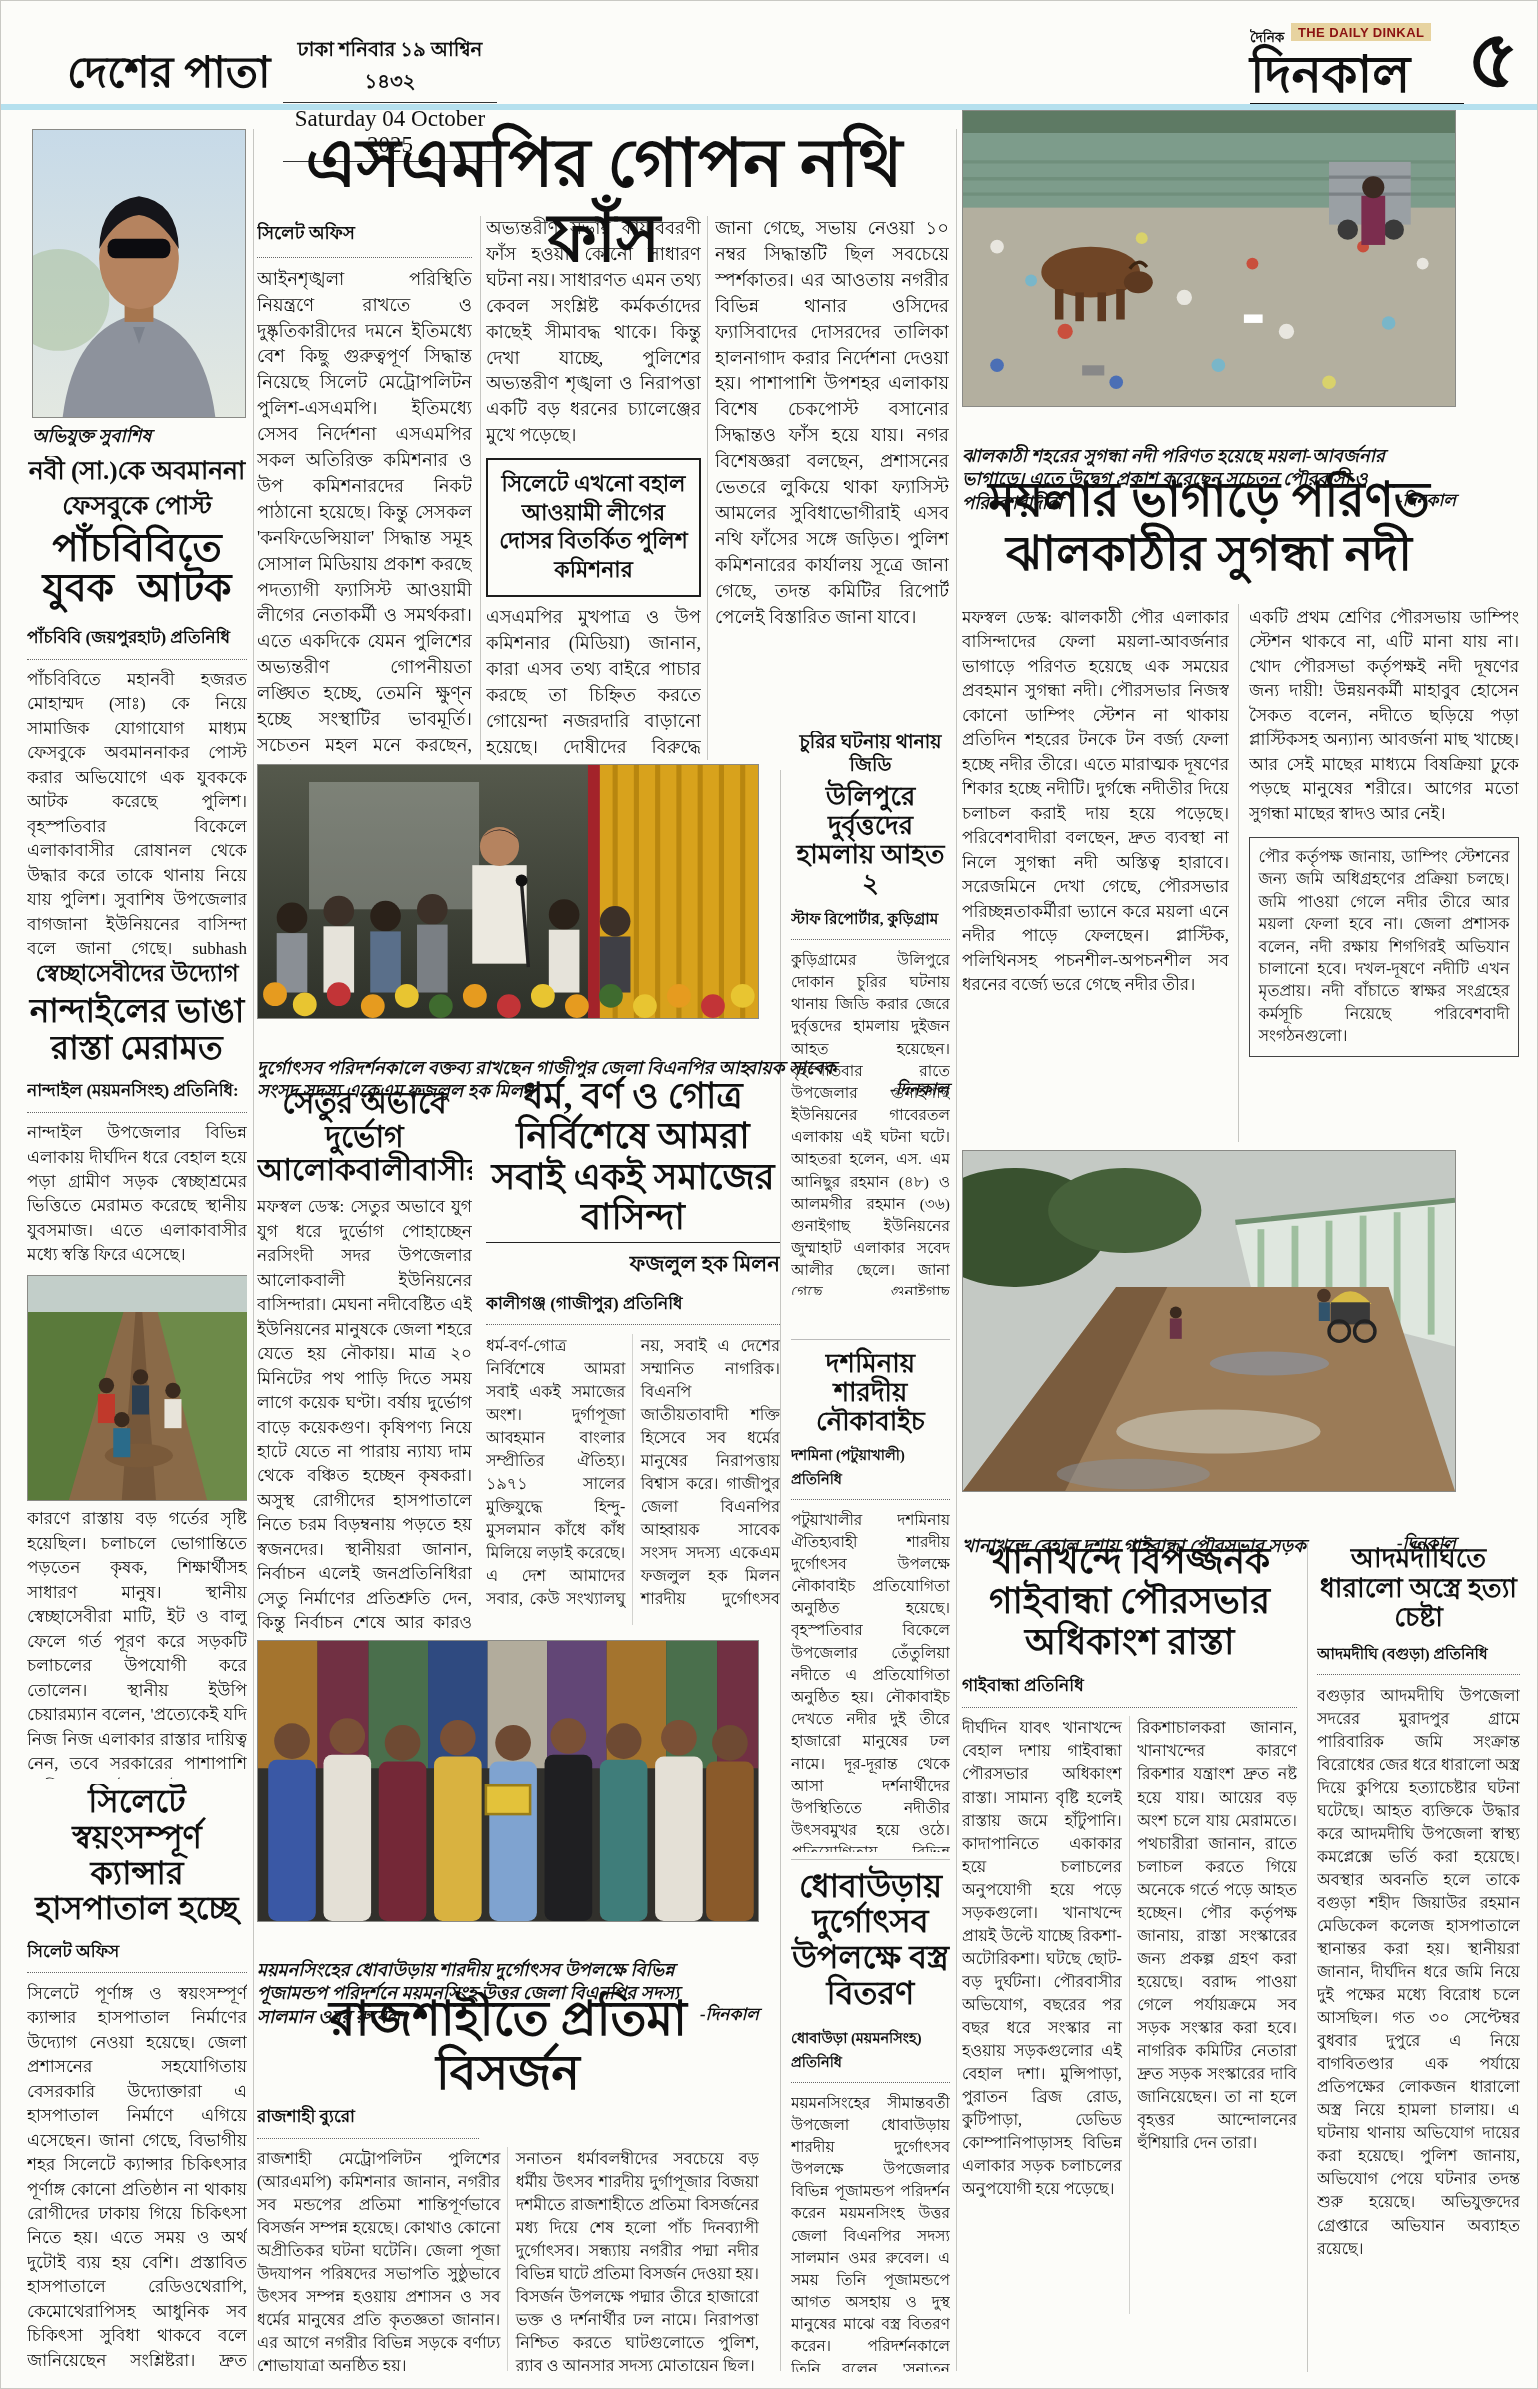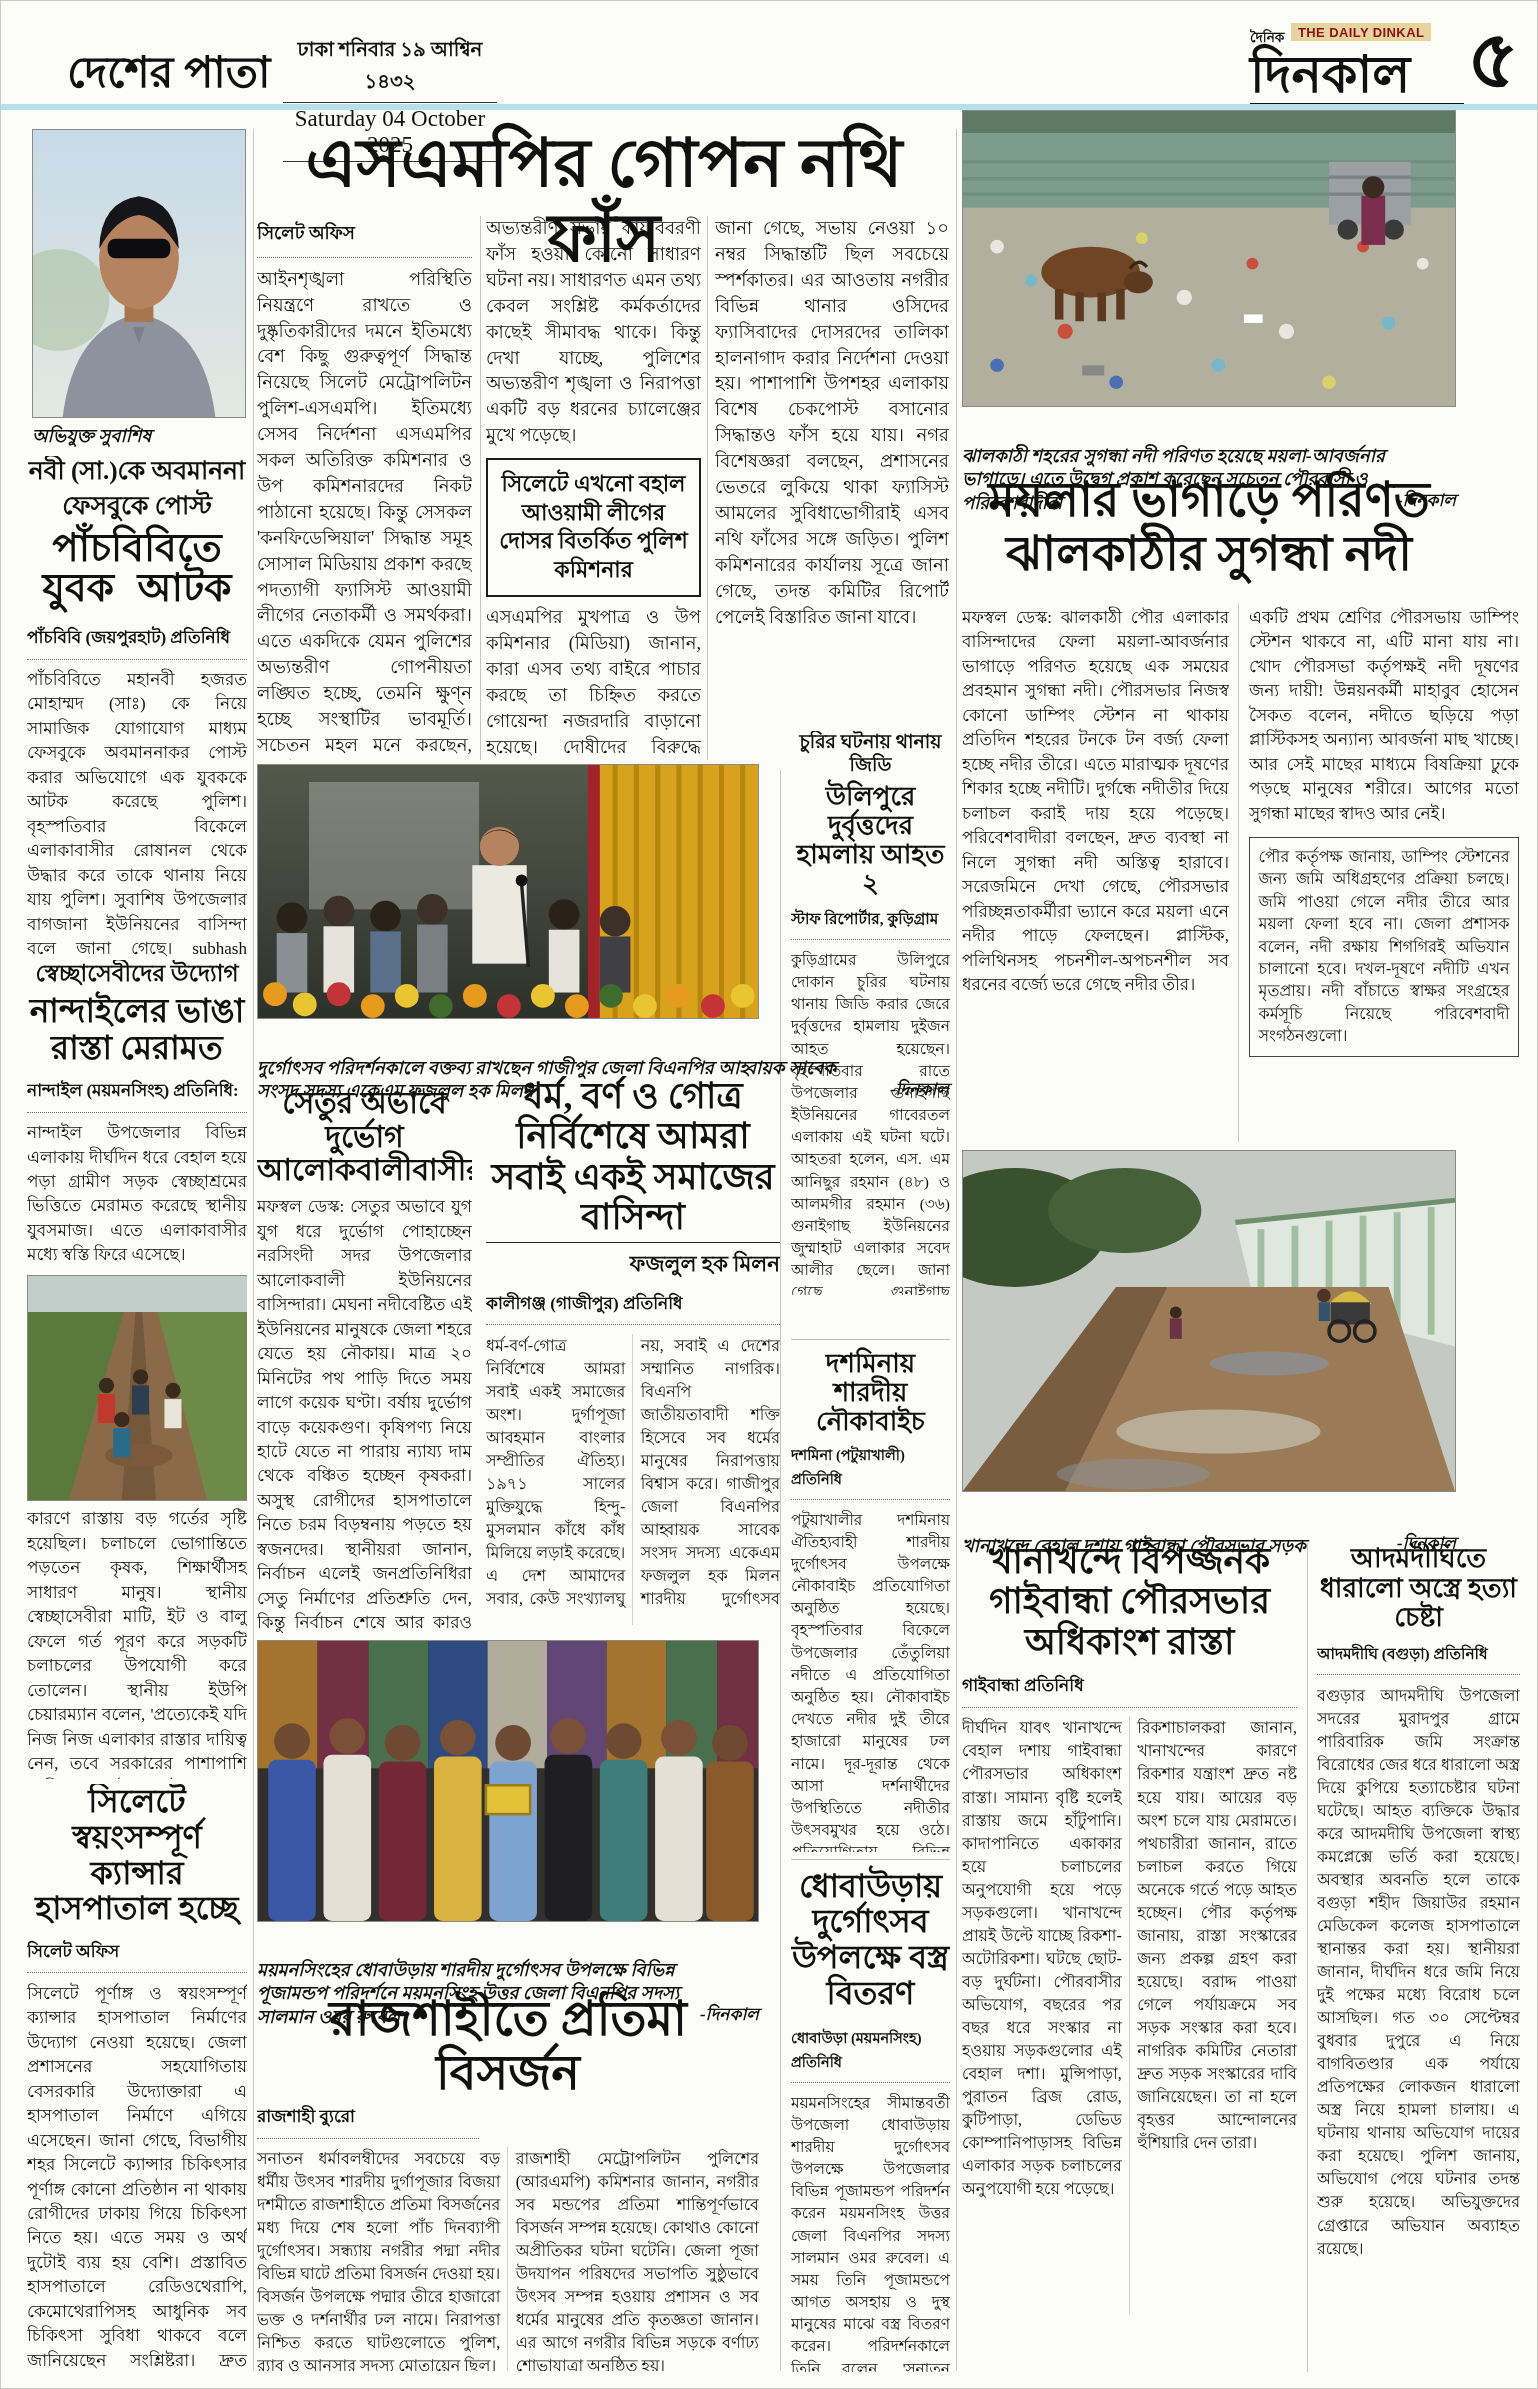--- a/index.html
+++ b/index.html
@@ -279,22 +279,22 @@
   </div>
   <div class="abs capwrap" style="left:256px;top:1926px;width:502px;">
     <div class="caption">ময়মনসিংহের ধোবাউড়ায় শারদীয় দুর্গোৎসব উপলক্ষে বিভিন্ন পূজামন্ডপ পরিদর্শনে ময়মনসিংহ উত্তর জেলা বিএনপির সদস্য সালমান ওমর রুবেল</div>
     <div class="credit">-দিনকাল</div>
   </div>
 
   <div class="abs" style="left:256px;top:1991px;width:502px;height:379px;overflow:hidden;">
     <div class="hl" style="font-size:48px;">রাজশাহীতে প্রতিমা বিসর্জন</div>
     <div class="byline" style="font-size:17px;width:222px;">রাজশাহী ব্যুরো</div>
     <div class="cols2 body-text" style="font-size:16px;height:256px;">
+      <p>রাজশাহী মেট্রোপলিটন পুলিশের (আরএমপি) কমিশনার জানান, নগরীর সব মন্ডপের প্রতিমা শান্তিপূর্ণভাবে বিসর্জন সম্পন্ন হয়েছে। কোথাও কোনো অপ্রীতিকর ঘটনা ঘটেনি। জেলা পূজা উদযাপন পরিষদের সভাপতি সুষ্ঠুভাবে উৎসব সম্পন্ন হওয়ায় প্রশাসন ও সব ধর্মের মানুষের প্রতি কৃতজ্ঞতা জানান। এর আগে নগরীর বিভিন্ন সড়কে বর্ণাঢ্য শোভাযাত্রা অনুষ্ঠিত হয়।</p>
       <p>সনাতন ধর্মাবলম্বীদের সবচেয়ে বড় ধর্মীয় উৎসব শারদীয় দুর্গাপূজার বিজয়া দশমীতে রাজশাহীতে প্রতিমা বিসর্জনের মধ্য দিয়ে শেষ হলো পাঁচ দিনব্যাপী দুর্গোৎসব। সন্ধ্যায় নগরীর পদ্মা নদীর বিভিন্ন ঘাটে প্রতিমা বিসর্জন দেওয়া হয়। বিসর্জন উপলক্ষে পদ্মার তীরে হাজারো ভক্ত ও দর্শনার্থীর ঢল নামে। নিরাপত্তা নিশ্চিত করতে ঘাটগুলোতে পুলিশ, র‍্যাব ও আনসার সদস্য মোতায়েন ছিল।</p>
-      <p>রাজশাহী মেট্রোপলিটন পুলিশের (আরএমপি) কমিশনার জানান, নগরীর সব মন্ডপের প্রতিমা শান্তিপূর্ণভাবে বিসর্জন সম্পন্ন হয়েছে। কোথাও কোনো অপ্রীতিকর ঘটনা ঘটেনি। জেলা পূজা উদযাপন পরিষদের সভাপতি সুষ্ঠুভাবে উৎসব সম্পন্ন হওয়ায় প্রশাসন ও সব ধর্মের মানুষের প্রতি কৃতজ্ঞতা জানান। এর আগে নগরীর বিভিন্ন সড়কে বর্ণাঢ্য শোভাযাত্রা অনুষ্ঠিত হয়।</p>
     </div>
   </div>
 
   <div class="abs photo" style="left:961px;top:109px;width:494px;height:297px;">
     <svg viewBox="0 0 578 348" preserveAspectRatio="none">
       <rect width="578" height="348" fill="#b3af9f"></rect>
       <rect width="578" height="26" fill="#5e7a64"></rect>
       <rect y="26" width="578" height="88" fill="#7d9c8b"></rect>
       <path d="M0 60 H578 M0 80 H578 M0 98 H578" stroke="#6b8a77" stroke-width="4" opacity=".7"></path>
       <g>

